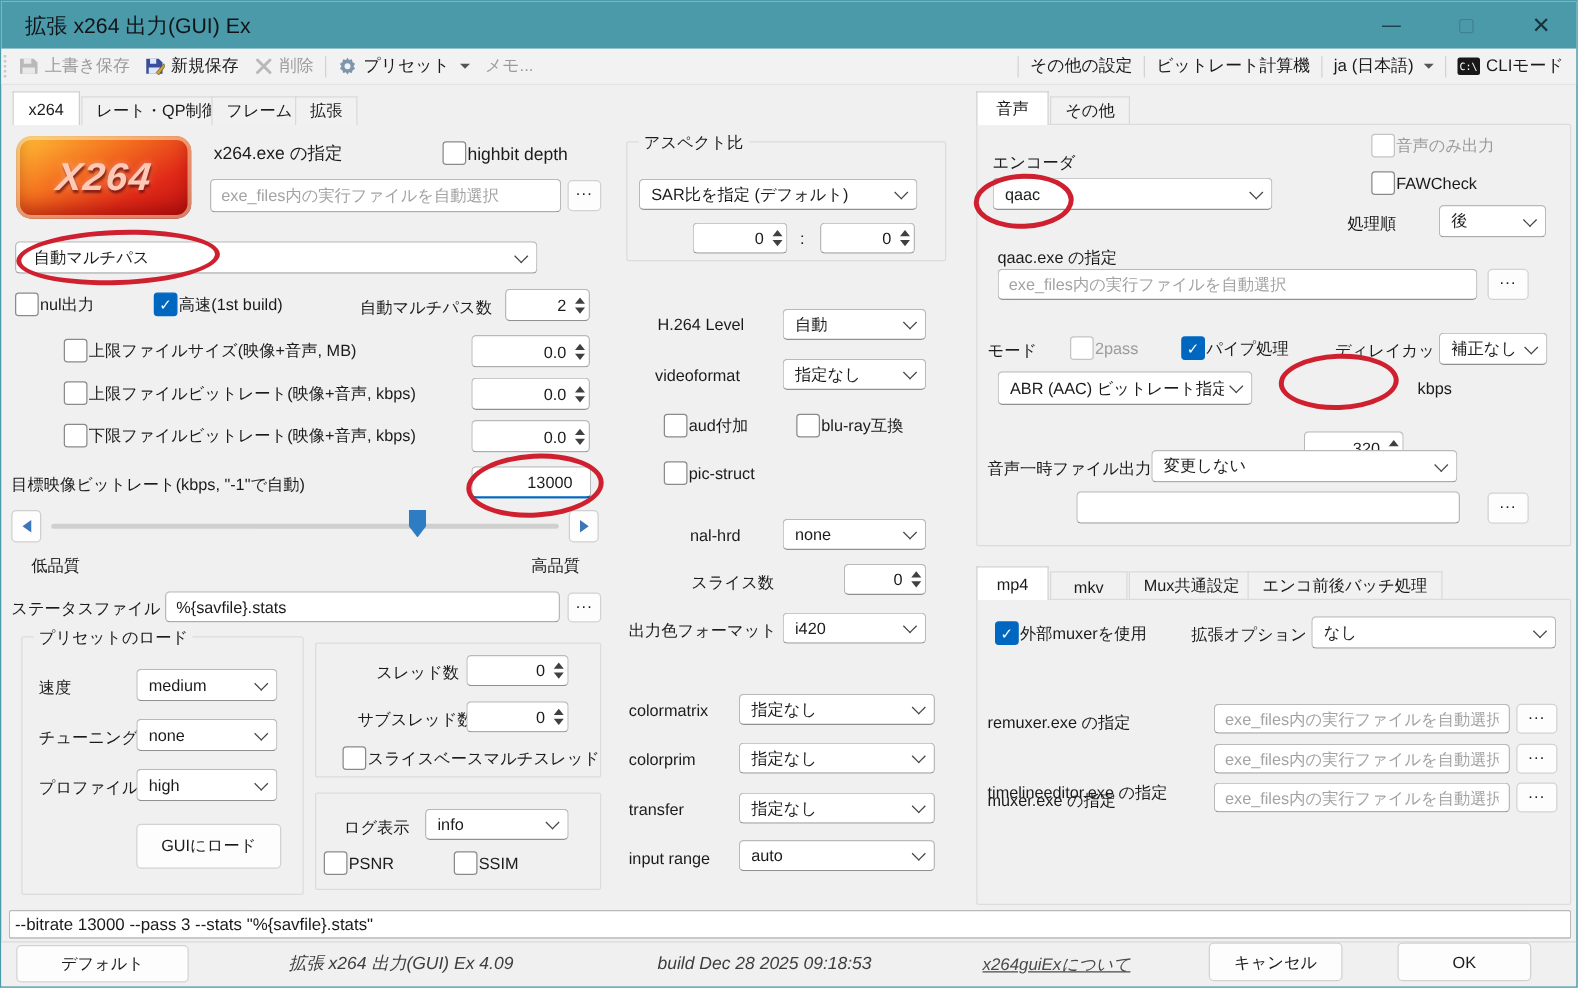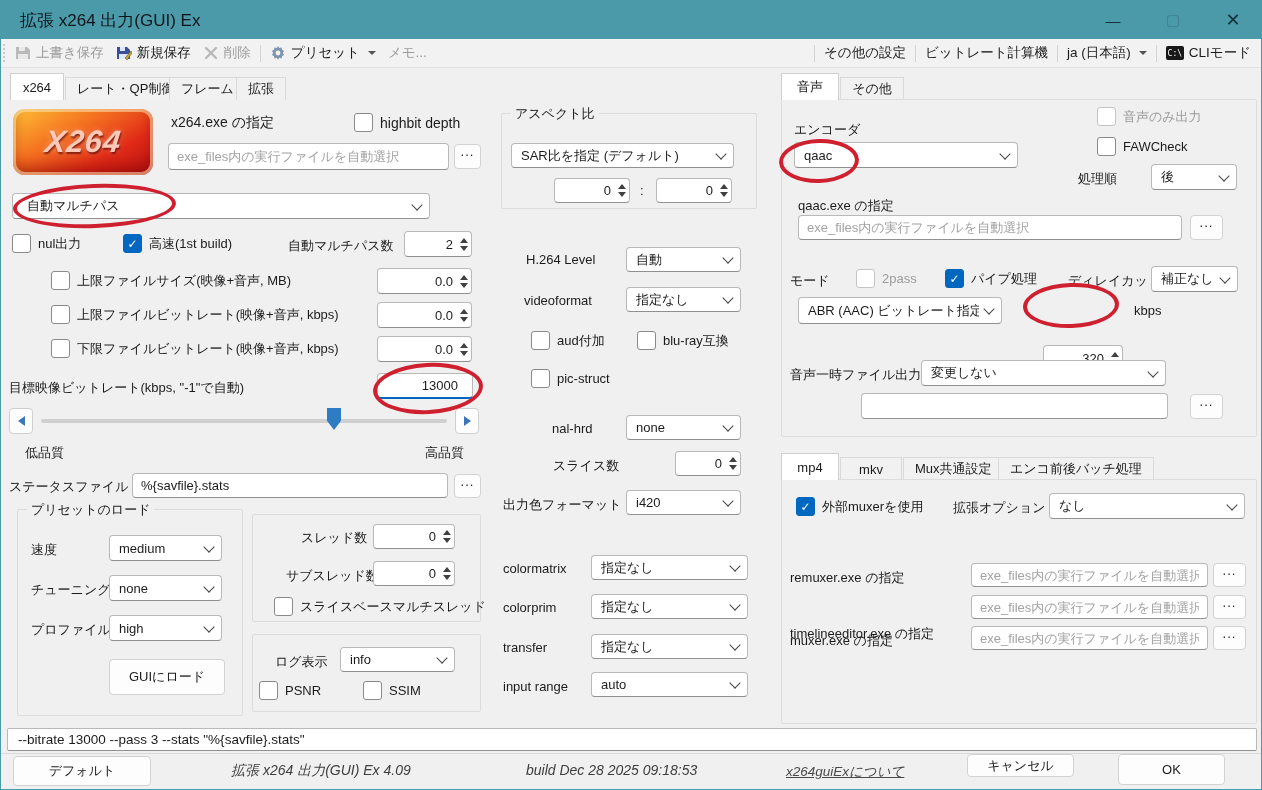--- a/index.html
+++ b/index.html
@@ -2,21 +2,21 @@
 <html><head>
 <meta charset="utf-8">
 <style>
   html,body{margin:0;padding:0;background:#777;}
   .window{position:relative;width:1262px;height:790px;background:#f0f0f0;
     font-family:"Liberation Sans","DejaVu Sans",sans-serif;color:#1b1b1b;
     border:1px solid #4a9aaa;box-sizing:border-box;overflow:hidden;}
   .a{position:absolute;box-sizing:border-box;}
   .lbl{font-size:13px;color:#1b1b1b;white-space:nowrap;}
   .dis{color:#9b9b9b;}
-  .row{display:flex;align-items:center;gap:7px;}
+  .row{display:flex;align-items:center;gap:1px;}
 
   
   .titlebar{left:0;top:0;width:100%;height:38px;background:#4a9aaa;display:flex;align-items:center;}
   .title{font-size:17px;color:#101418;margin-left:19px;}
   .winbtn{width:40px;height:30px;display:flex;align-items:center;justify-content:center;color:#16323a;font-size:15px;}
   .winbtn.max{color:#3e7f90;}
 
   
   .toolbar{left:0;top:38px;width:100%;height:29px;background:#f2f2f2;border-bottom:1px solid #e3e3e3;
     display:flex;align-items:center;font-size:13.5px;}
@@ -507,30 +507,30 @@
   <div class="a browse" style="left:1212px;top:594px;width:33px;height:24px;">
       <span>...</span>
     </div>
 
   <span class="a lbl" style="left:789px;top:631px;">muxer.exe の指定</span>
   <input class="a tb" style="left: 970px; top: 625px; width: 237px; height: 24px;" placeholder="exe_files内の実行ファイルを自動選択">
   <div class="a browse" style="left:1212px;top:625px;width:33px;height:24px;">
       <span>...</span>
     </div>
 
-  <input class="a tb" style="left: 6px; top: 727px; width: 1250px; height: 23px; border-radius: 2px; font-size: 13.5px; padding-left: 10px;" value="--bitrate 13000 --pass 3 --stats &quot;%{savfile}.stats&quot;">
+  <input class="a tb" style="left: 6px; top: 727px; width: 1250px; height: 23px; border-radius: 2px; font-size: 13.5px; padding-left: 4px;" value="--bitrate 13000 --pass 3 --stats &quot;%{savfile}.stats&quot;">
 
   <div class="a statusbar"></div>
   <div class="a btn" style="left:12px;top:755px;width:138px;height:30px;">
       <span>デフォルト</span>
     </div>
   <span class="a it" style="left:230px;top:761px;">拡張 x264 出力(GUI) Ex 4.09</span>
   <span class="a it" style="left:525px;top:761px;">build Dec 28 2025 09:18:53</span>
   <span class="a link" style="left:785px;top:762px;">x264guiExについて</span>
-  <div class="a btn" style="left:966px;top:753px;width:107px;height:23px;">
+  <div class="a btn" style="left:966px;top:753px;width:107px;height:31px;">
       <span>キャンセル</span>
     </div>
   <div class="a btn" style="left:1117px;top:753px;width:107px;height:31px;">
       <span>OK</span>
     </div>
 
   <div class="a ann" style="left:12px;top:183px;width:163px;height:44px;transform:rotate(-2deg);"></div>
   <div class="a ann" style="left:372px;top:362px;width:110px;height:51px;transform:rotate(-3deg);"></div>
   <div class="a ann" style="left:778px;top:138px;width:80px;height:44px;transform:rotate(-2deg);"></div>
   <div class="a ann" style="left:1022px;top:282px;width:96px;height:45px;transform:rotate(-2deg);"></div>

